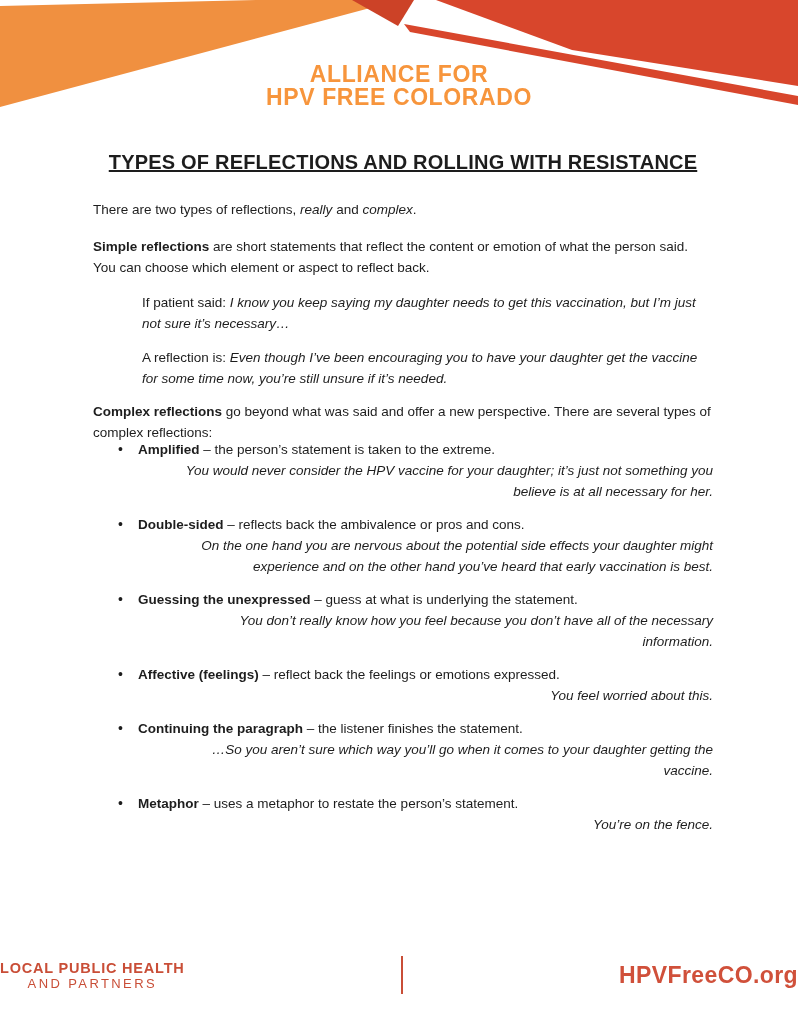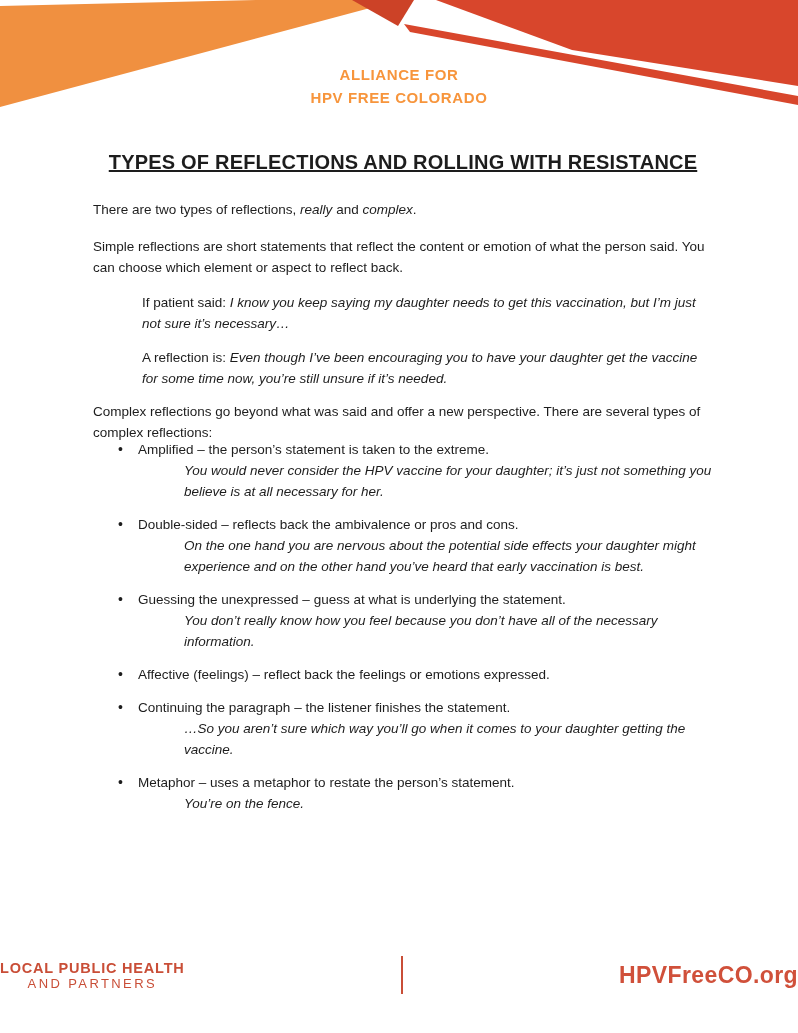--- a/index.html
+++ b/index.html
@@ -8,44 +8,44 @@
     position:relative; width:798px; height:1033px; margin:0 auto;
     background:#ffffff; overflow:hidden;
     font-family:"Liberation Sans", sans-serif; color:#1d1d1d;
   }
 
   
   .banner { position:absolute; top:0; left:0; width:798px; height:130px; display:block; }
   .logo {
     position:absolute; top:63px; left:0; width:100%;
     text-align:center; color:#f7953c; font-weight:bold;
-    font-size:15px; line-height:23px; letter-spacing:0.6px;
+    font-size:23px; line-height:23px; letter-spacing:0.6px;
   }
 
   
   .doc {
     position:absolute; top:152px; left:93px; width:620px;
     font-size:13.5px; line-height:21px;
   }
   .title {
     text-align:center; font-weight:bold; font-size:20px;
     text-decoration:underline; letter-spacing:0.2px; margin-bottom:26px;
   }
   .para-intro   { margin-bottom:16px; }
   .para-simple  { margin-bottom:14px; }
   .quote        { margin-left:49px; margin-bottom:13px; }
   .quote-2      { margin-bottom:12px; }
   .para-complex { margin-bottom:0; }
-  .bold { font-weight:normal; }
+  .bold { font-weight:bold; }
   .ital { font-style:italic; }
 
   ul.types { list-style:none; margin-top:-4px; }
   li.type  { position:relative; padding-left:45px; margin-bottom:12px; }
   li.type::before { content:"\2022"; position:absolute; left:25px; top:0; font-size:14px; }
-  .example { font-style:italic; margin-left:46px; }
+  .example { font-style:italic; margin-left:30px;text-align:right; }
 
   
   .footer {
     position:absolute; top:956px; left:0; width:100%;
     display:flex; justify-content:space-between; align-items:center; gap:0;
   }
   .lockup   { text-align:center; color:#c94e37; }
   .lockup-1 { font-weight:bold; font-size:14.5px; letter-spacing:0.8px; line-height:16px; }
   .lockup-2 { font-size:13px; letter-spacing:2.4px; line-height:15px; }
   .divider  { width:2px; height:38px; background:#c94e37; }
@@ -90,20 +90,21 @@
       <li class="type">
         <div><span class="bold">Double-sided</span><span> – </span><span>reflects back the ambivalence or pros and cons.</span></div>
         <div class="example">On the one hand you are nervous about the potential side effects your daughter might experience and on the other hand you’ve heard that early vaccination is best.</div>
       </li>
       <li class="type">
         <div><span class="bold">Guessing the unexpressed</span><span> – </span><span>guess at what is underlying the statement.</span></div>
         <div class="example">You don’t really know how you feel because you don’t have all of the necessary information.</div>
       </li>
       <li class="type">
         <div><span class="bold">Affective (feelings)</span><span> – </span><span>reflect back the feelings or emotions expressed.</span></div>
+        <div class="example">You feel worried about this.</div>
       </li>
       <li class="type">
         <div><span class="bold">Continuing the paragraph</span><span> – </span><span>the listener finishes the statement.</span></div>
         <div class="example">…So you aren’t sure which way you’ll go when it comes to your daughter getting the vaccine.</div>
       </li>
       <li class="type">
         <div><span class="bold">Metaphor</span><span> – </span><span>uses a metaphor to restate the person’s statement.</span></div>
         <div class="example">You’re on the fence.</div>
       </li>
     </ul>

